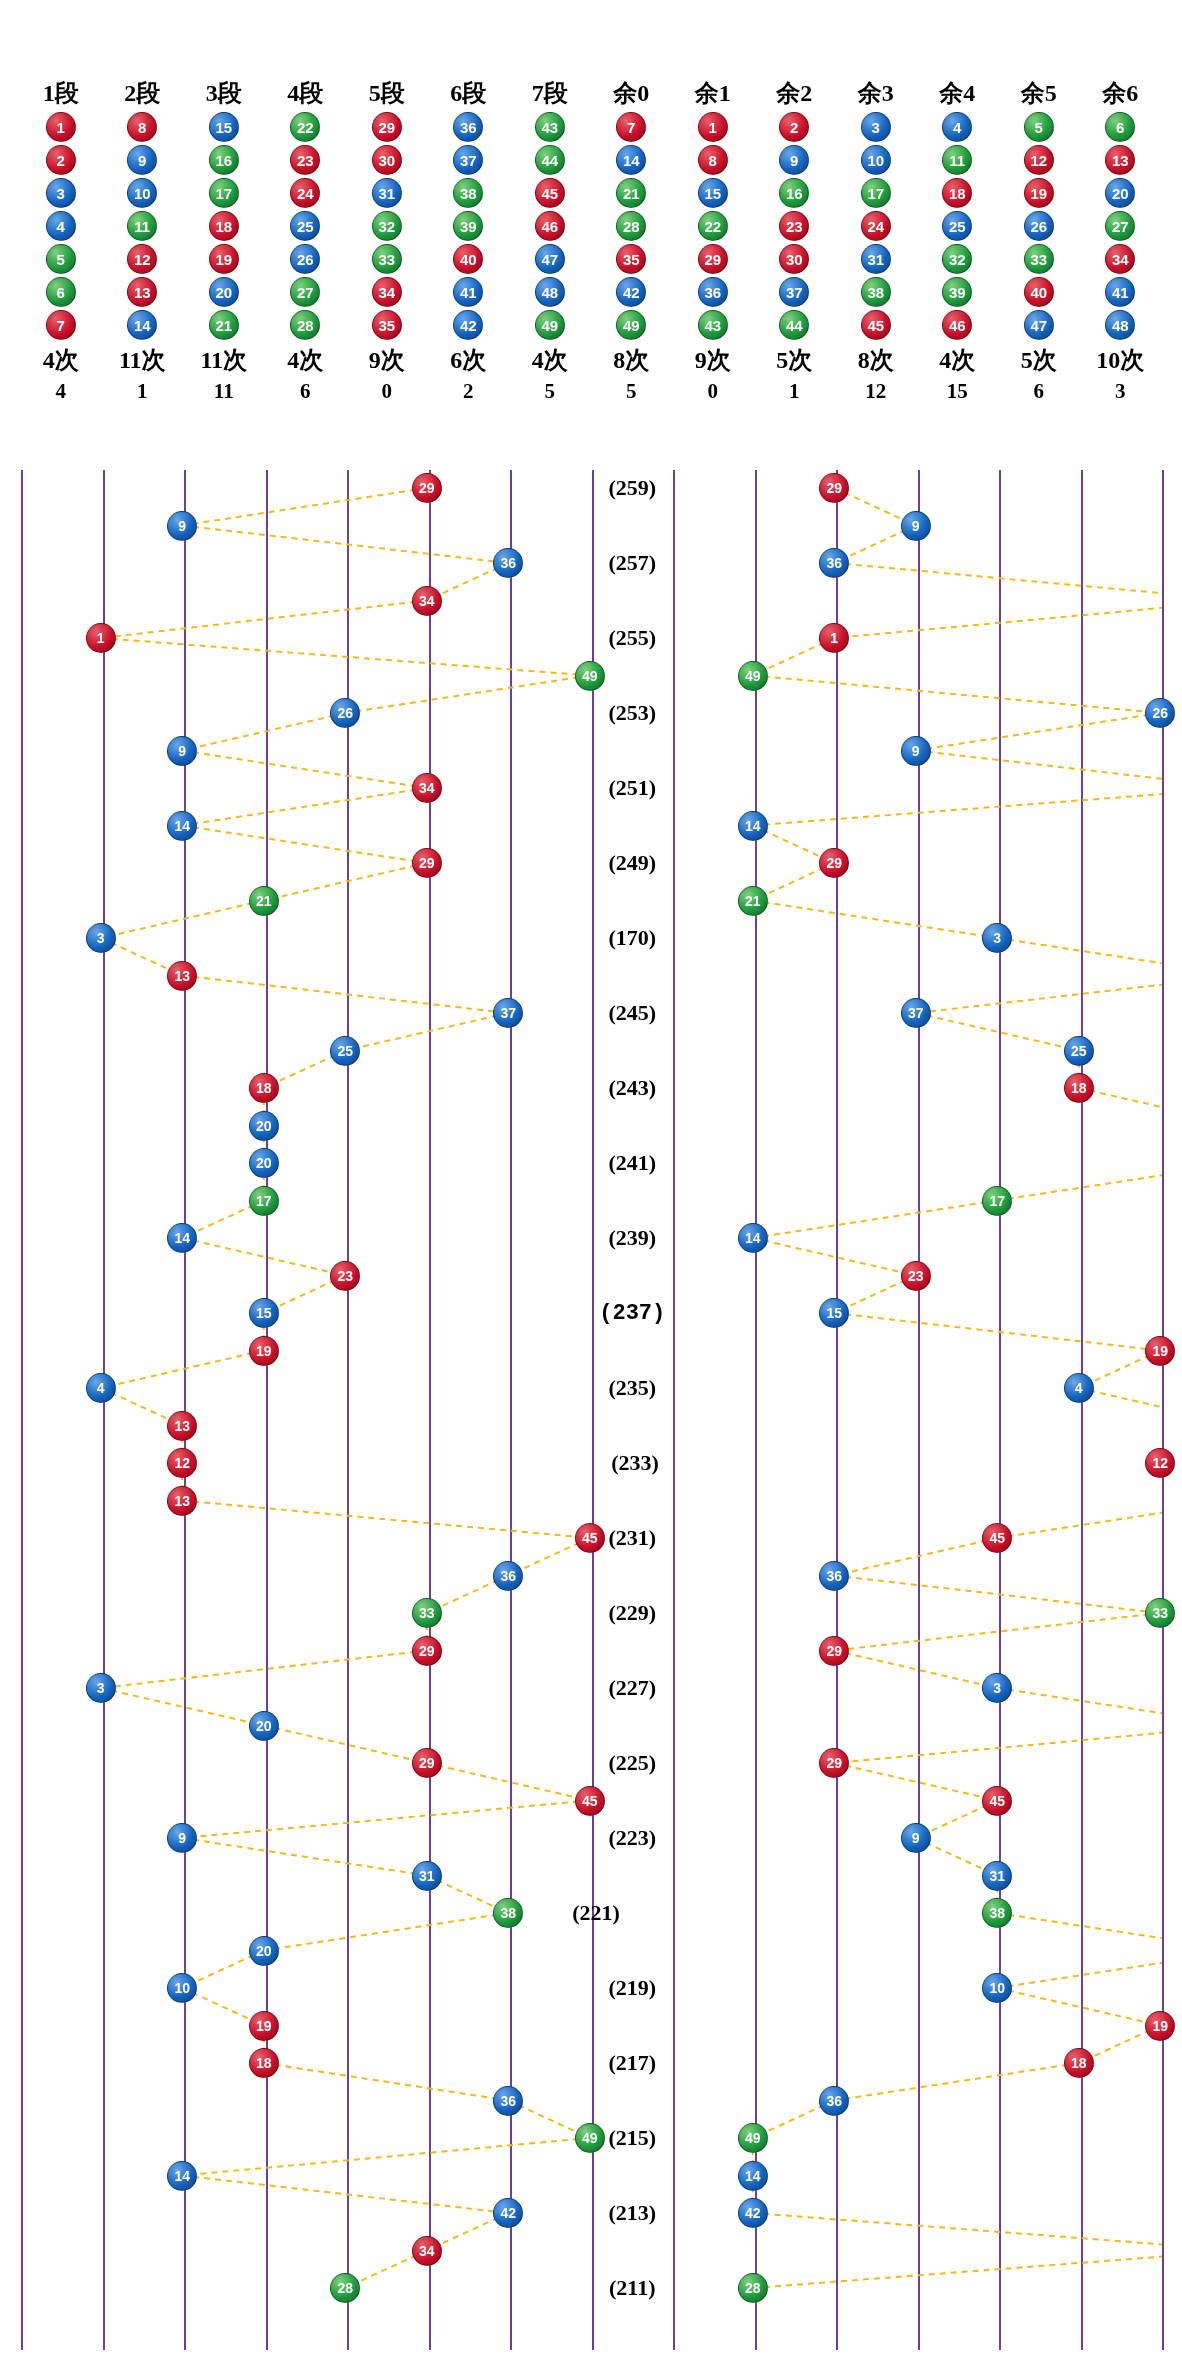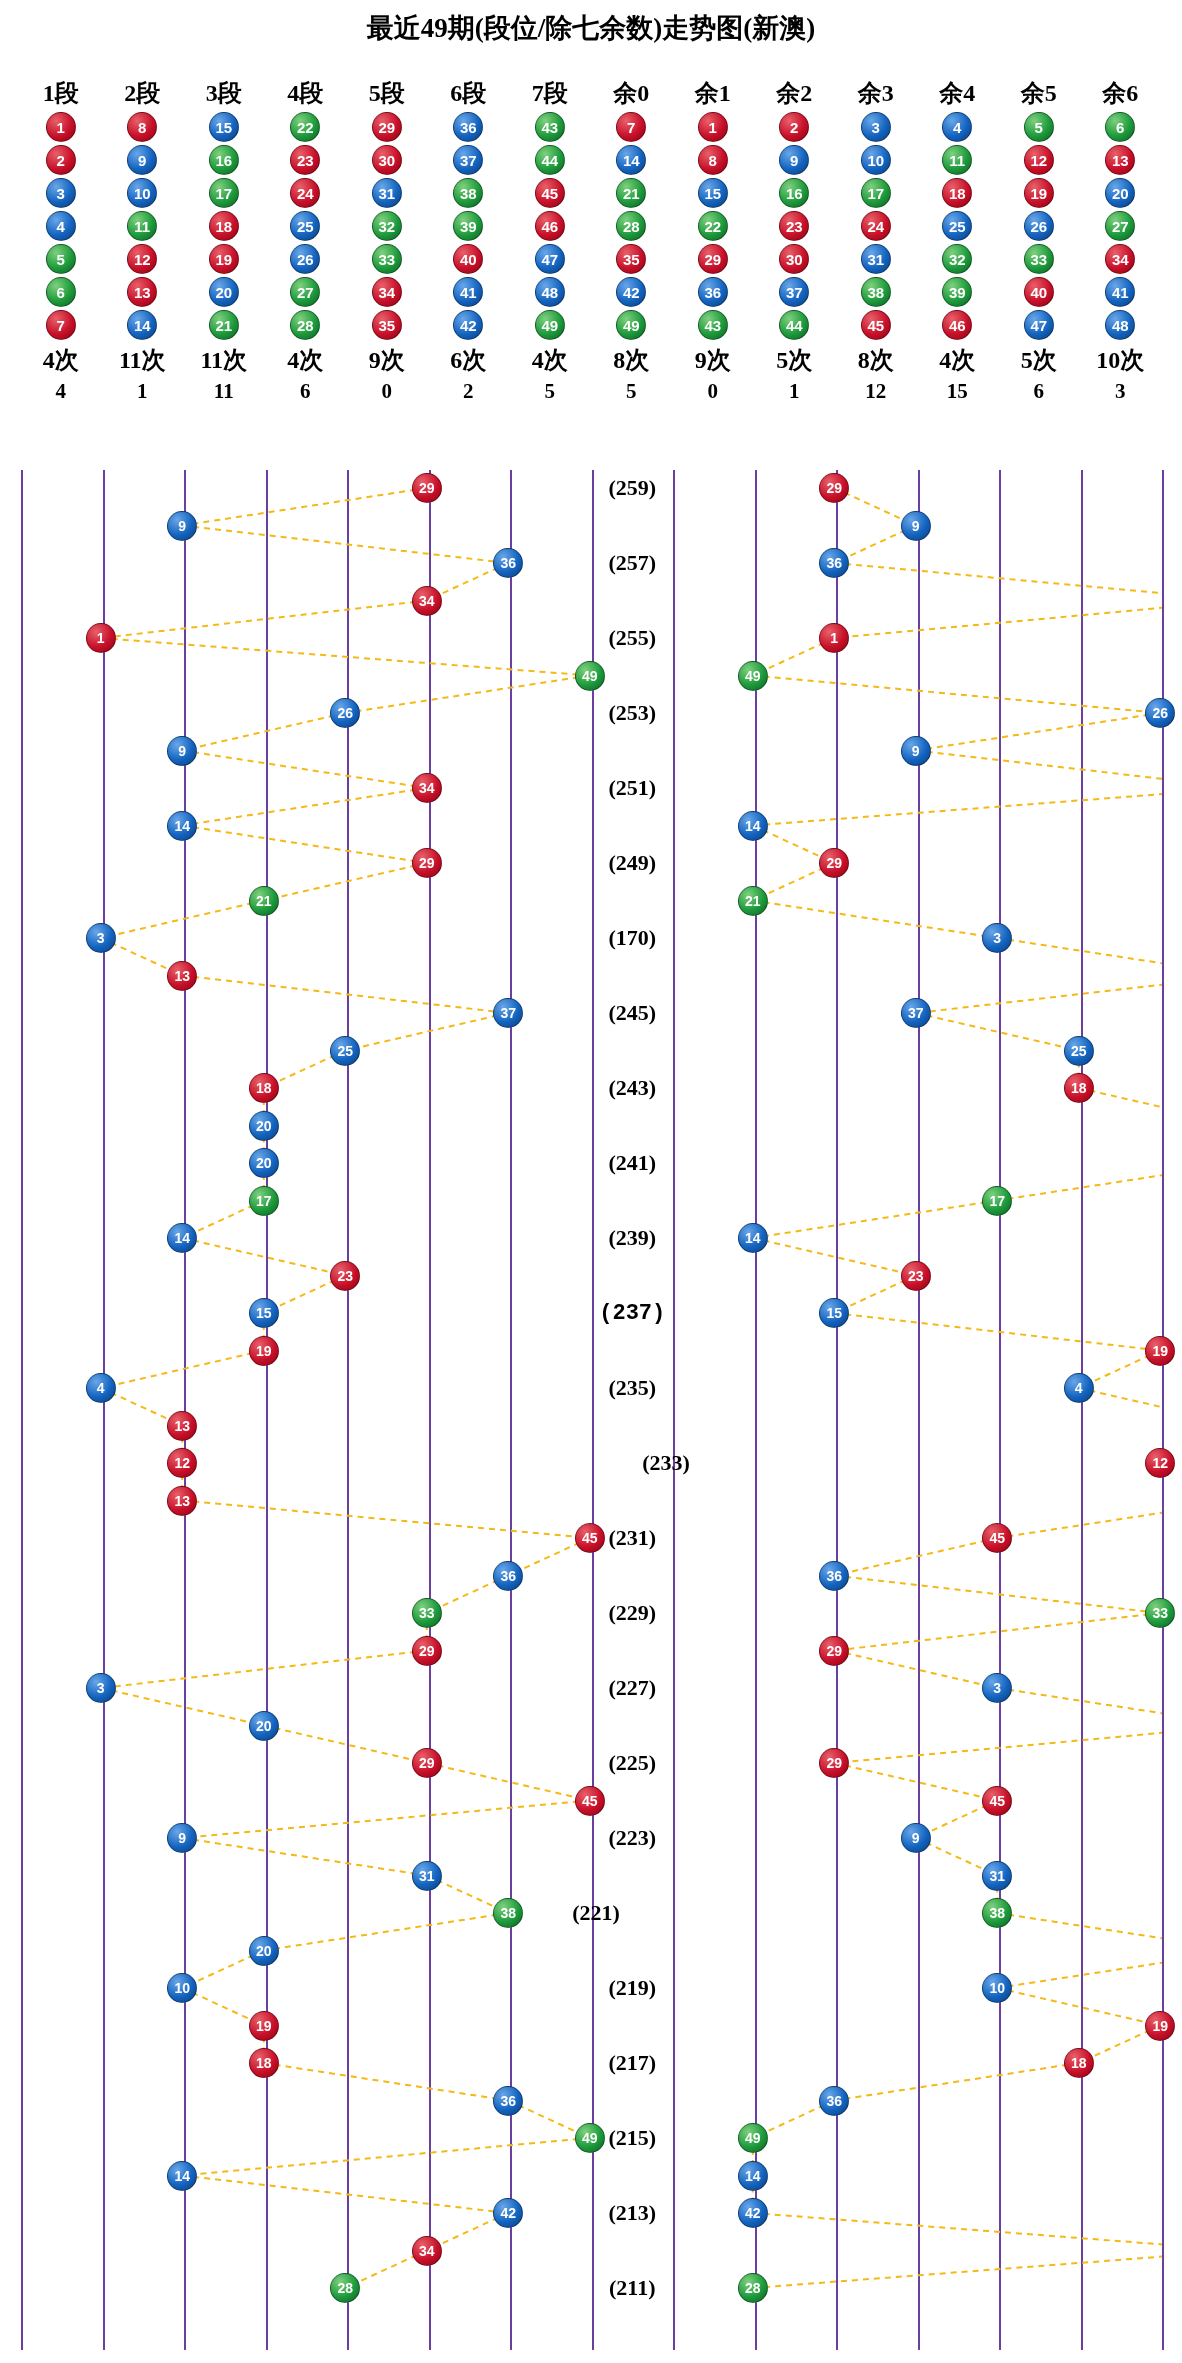--- a/index.html
+++ b/index.html
@@ -39,21 +39,20 @@
          border:1px solid rgba(0,0,0,.35);transform:translate(-50%,-50%);z-index:3;}
   .period{position:absolute;transform:translate(-50%,-50%);font-size:22px;
           font-weight:bold;font-family:"Liberation Serif",serif;z-index:4;}
   svg.links{position:absolute;left:0;top:0;width:1142px;height:1880px;z-index:1;}
 </style>
 </head>
 <body>
 
 <div id="root">
 
-  <div class="title">最近49期(段位/除七余数)走势图(新澳)</div>
 
   <div class="hdr">
     <div class="hdr-row" id="header-row">
         <div class="col">
           <div class="col-head">1段</div>
           <div class="balls-col">
             <div class="ball b-red">1</div>
             <div class="ball b-red">2</div>
             <div class="ball b-blue">3</div>
             <div class="ball b-blue">4</div>
@@ -369,21 +368,21 @@
       <div class="period" style="left: 612.25px; top: 243px;">(253)</div>
       <div class="period" style="left: 612.25px; top: 318px;">(251)</div>
       <div class="period" style="left: 612.25px; top: 393px;">(249)</div>
       <div class="period" style="left: 612.25px; top: 468px;">(170)</div>
       <div class="period" style="left: 612.25px; top: 543px;">(245)</div>
       <div class="period" style="left: 612.25px; top: 618px;">(243)</div>
       <div class="period" style="left: 612.25px; top: 693px;">(241)</div>
       <div class="period" style="left: 612.25px; top: 768px;">(239)</div>
       <div class="period" style="left: 612.25px; top: 843px; font-family: Liberation Mono, monospace;">(237)</div>
       <div class="period" style="left: 612.25px; top: 918px;">(235)</div>
-      <div class="period" style="left: 646px; top: 993px;">(233)</div>
+      <div class="period" style="left: 615px; top: 993px;">(233)</div>
       <div class="period" style="left: 612.25px; top: 1068px;">(231)</div>
       <div class="period" style="left: 612.25px; top: 1143px;">(229)</div>
       <div class="period" style="left: 612.25px; top: 1218px;">(227)</div>
       <div class="period" style="left: 612.25px; top: 1293px;">(225)</div>
       <div class="period" style="left: 612.25px; top: 1368px;">(223)</div>
       <div class="period" style="left: 576px; top: 1443px;">(221)</div>
       <div class="period" style="left: 612.25px; top: 1518px;">(219)</div>
       <div class="period" style="left: 612.25px; top: 1593px;">(217)</div>
       <div class="period" style="left: 612.25px; top: 1668px;">(215)</div>
       <div class="period" style="left: 612.25px; top: 1743px;">(213)</div>

